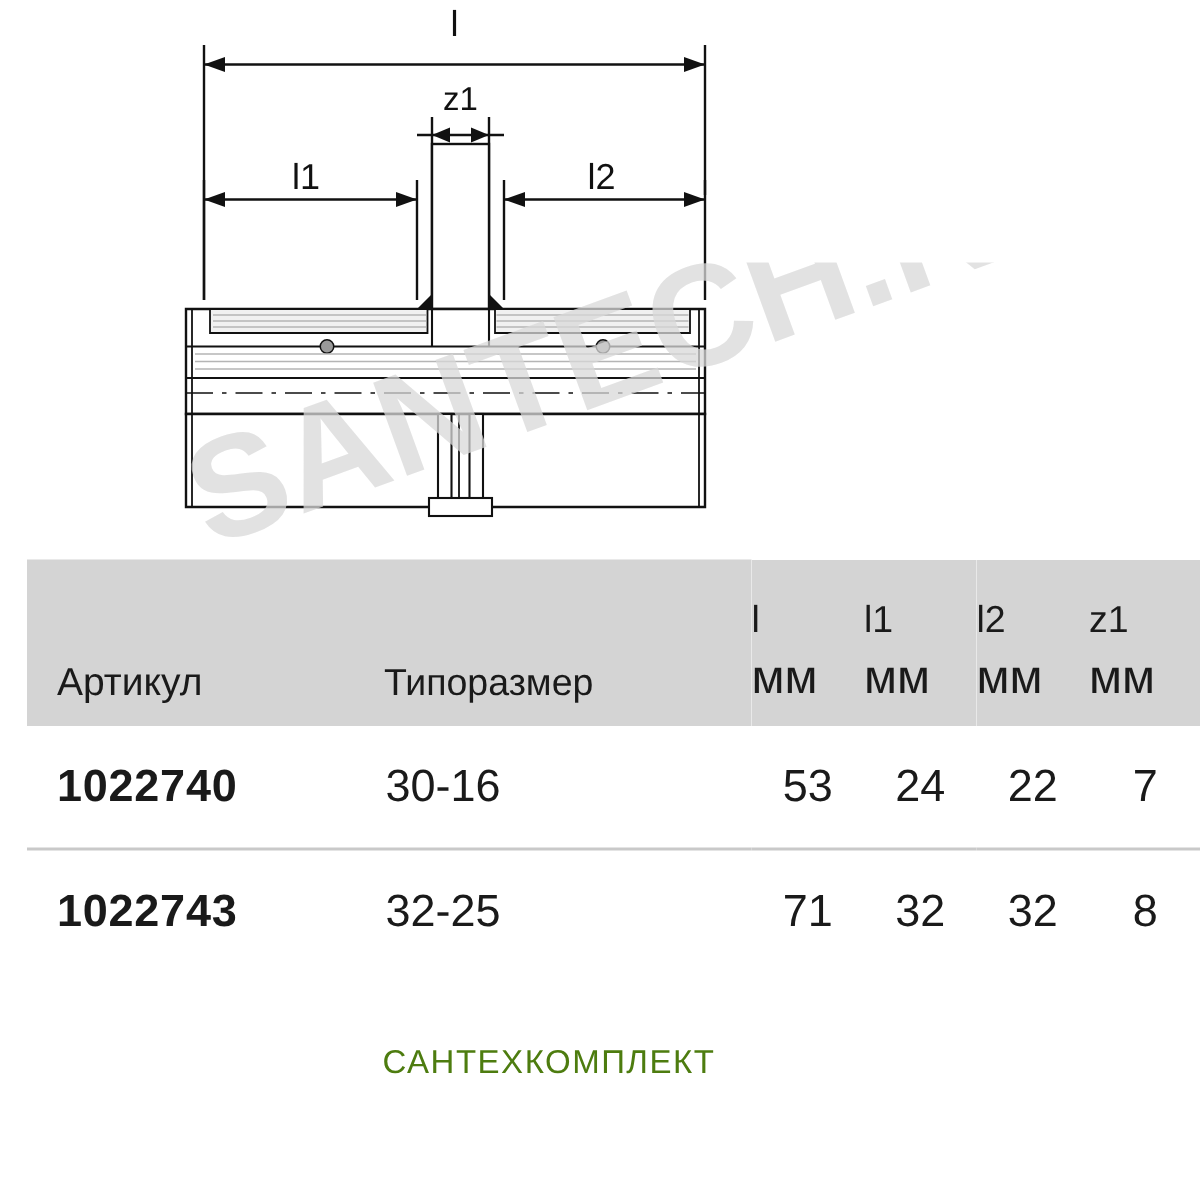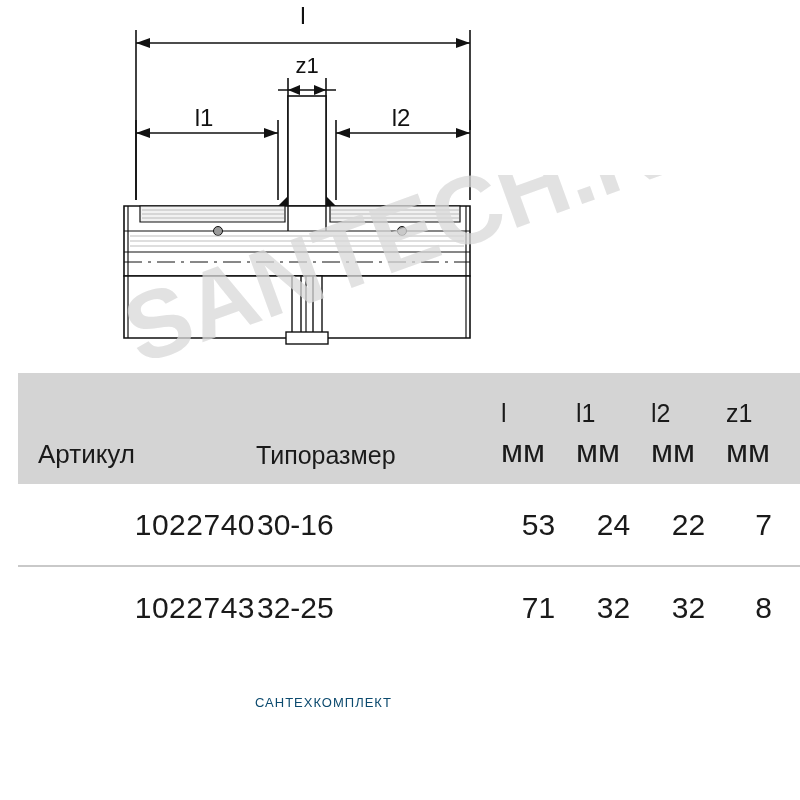--- a/index.html
+++ b/index.html
@@ -41,22 +41,22 @@
     font-weight: bold;
     font-size: 96px;
     fill: #d9d9d9;
     opacity: 0.75;
   }
   .watermark-sub {
     position: absolute;
     left: 255px;
     top: 695px;
     font-family: "Liberation Sans", sans-serif;
-    font-size: 13px;
-    color: #0c4a6e;
+    font-size: 22px;
+    color: #4d7c0f;
     letter-spacing: 1px;
     pointer-events: none;
     z-index: 6;
   }
 
   
   .table-wrap {
     position: absolute;
     left: 18px;
     top: 373px;
@@ -94,23 +94,22 @@
   }
 
   table.spec tbody td {
     height: 79px;
     vertical-align: middle;
     border-bottom: 2px solid #c9c9c9;
     font-size: 30px;
   }
   td.art {
     padding-left: 20px;
-    font-weight: normal;
+    font-weight: bold;
     letter-spacing: 0.5px;
-    text-align: right;
   }
   td.type {
     font-weight: normal;
   }
   td.num {
     font-weight: normal;
     text-align: center;
   }
   table.spec tbody tr:last-child td {
     border-bottom: none;

